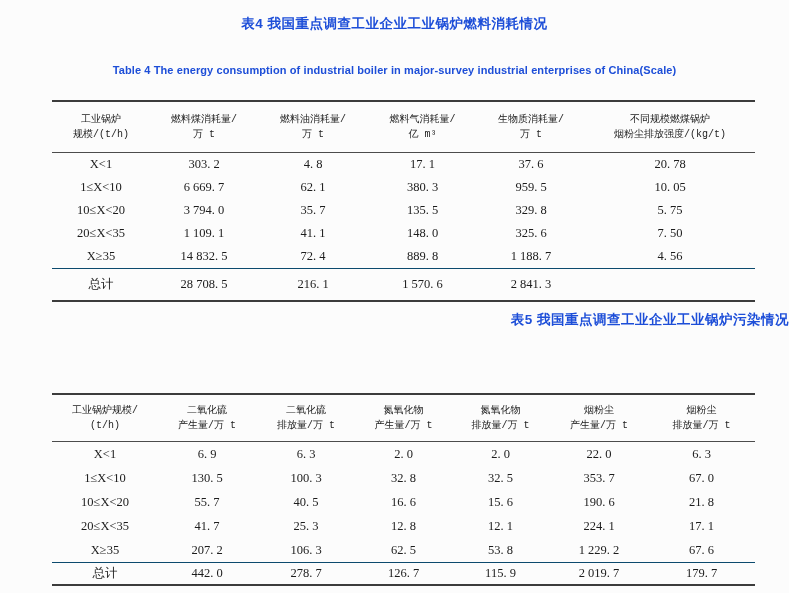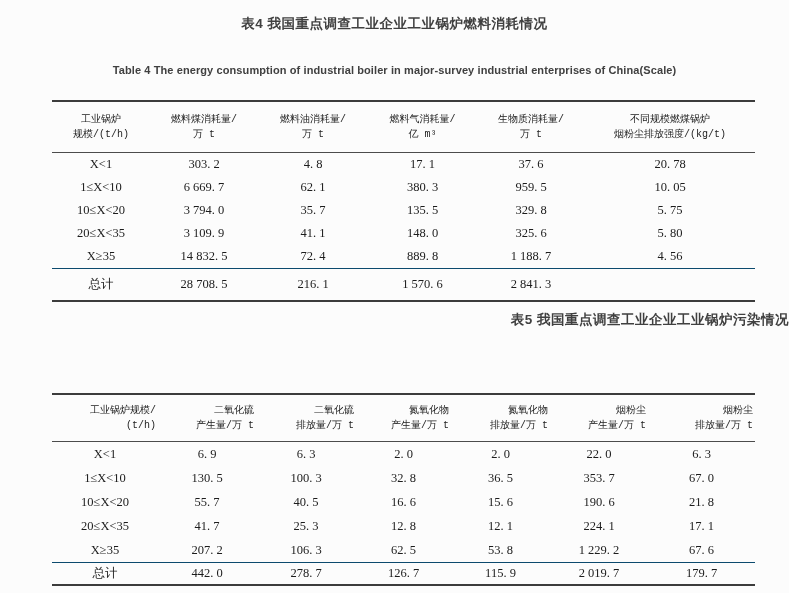--- a/index.html
+++ b/index.html
@@ -10,21 +10,21 @@
     color: #1c1c1c;
     -webkit-font-smoothing: antialiased;
   }
   .page { position: relative; width: 789px; height: 593px; overflow: hidden; }
 
   .title-zh, .title-en {
     position: absolute; left: 0; width: 100%;
     text-align: center;
     font-family: "Liberation Sans", "DejaVu Sans", sans-serif;
     font-weight: 700;
-    color: #404040;
+    color: #1d4ed8;
   }
   .title-zh { font-size: 13.5px; letter-spacing: 0.5px; }
   .title-en { font-size: 11px;   letter-spacing: 0.1px; }
 
   #t4zh { top: 15px; }
   #t4en { top: 64px; }
   #t5zh { top: 311px; text-align: right; }
   #t5en { top: 357px; }
 
   table.tbl {
@@ -51,21 +51,21 @@
     padding: 0 2px;
   }
   table.tbl tr.total td { border-top: 1px solid #0c4a6e; }
 
   #t4 { top: 100px; }
   #t4 th { height: 44px; }
   #t4 td { height: 23px; }
   #t4 tr.total td { height: 31px; }
 
   #t5 { top: 393px; }
-  #t5 th { height: 40px; text-align: right; }
+  #t5 th { height: 40px; }
   #t5 td { height: 24px; }
   #t5 tr.total td { height: 21px; }
 </style>
 </head>
 <body>
 
 <div class="page">
 
   <div id="t4zh" class="title-zh">表4 我国重点调查工业企业工业锅炉燃料消耗情况</div>
 
@@ -116,25 +116,25 @@
         <tr>
           <td>10≤X&lt;20</td>
           <td>3 794. 0</td>
           <td>35. 7</td>
           <td>135. 5</td>
           <td>329. 8</td>
           <td>5. 75</td>
         </tr>
         <tr>
           <td>20≤X&lt;35</td>
-          <td>3 109. 9</td>
+          <td>1 109. 1</td>
           <td>41. 1</td>
           <td>148. 0</td>
           <td>325. 6</td>
-          <td>5. 80</td>
+          <td>7. 50</td>
         </tr>
         <tr>
           <td>X≥35</td>
           <td>14 832. 5</td>
           <td>72. 4</td>
           <td>889. 8</td>
           <td>1 188. 7</td>
           <td>4. 56</td>
         </tr>
         <tr class="total">
@@ -187,21 +187,21 @@
           <td>2. 0</td>
           <td>2. 0</td>
           <td>22. 0</td>
           <td>6. 3</td>
         </tr>
         <tr>
           <td>1≤X&lt;10</td>
           <td>130. 5</td>
           <td>100. 3</td>
           <td>32. 8</td>
-          <td>36. 5</td>
+          <td>32. 5</td>
           <td>353. 7</td>
           <td>67. 0</td>
         </tr>
         <tr>
           <td>10≤X&lt;20</td>
           <td>55. 7</td>
           <td>40. 5</td>
           <td>16. 6</td>
           <td>15. 6</td>
           <td>190. 6</td>

